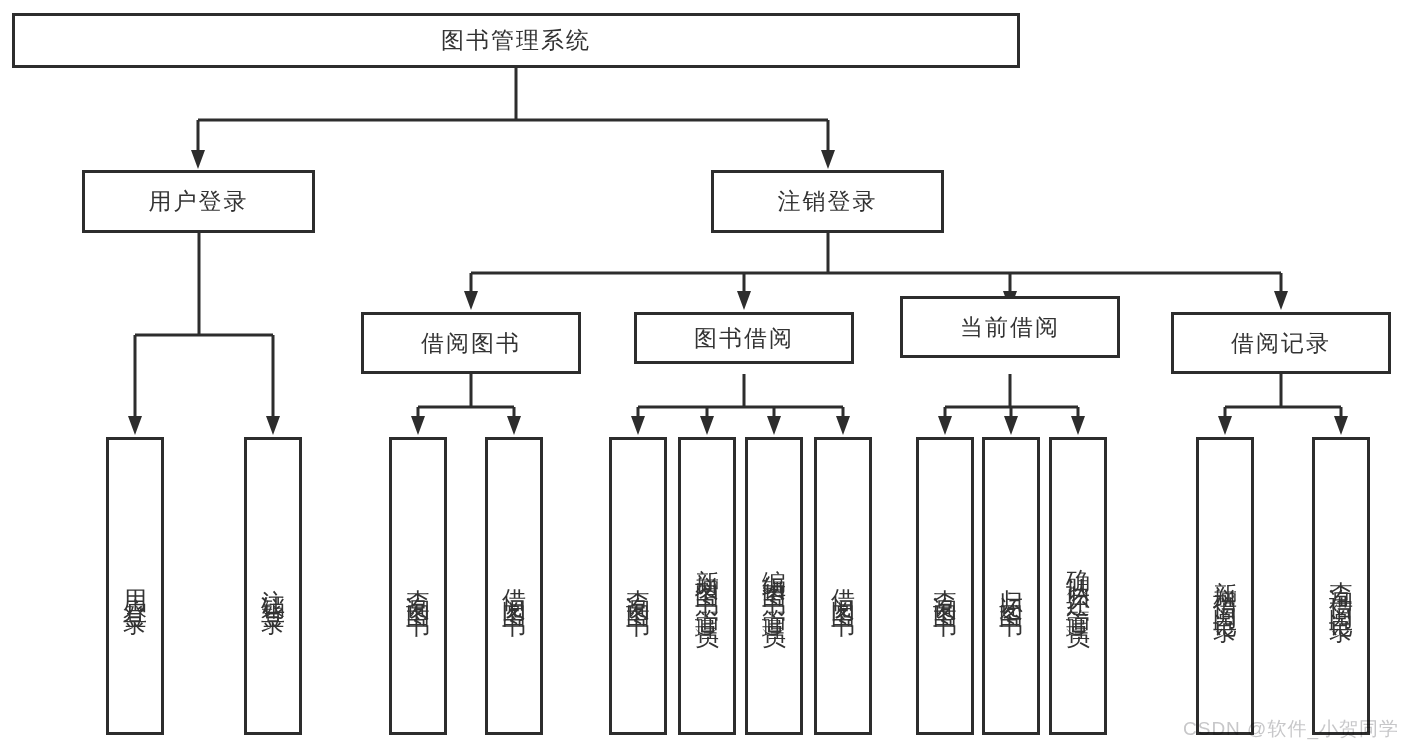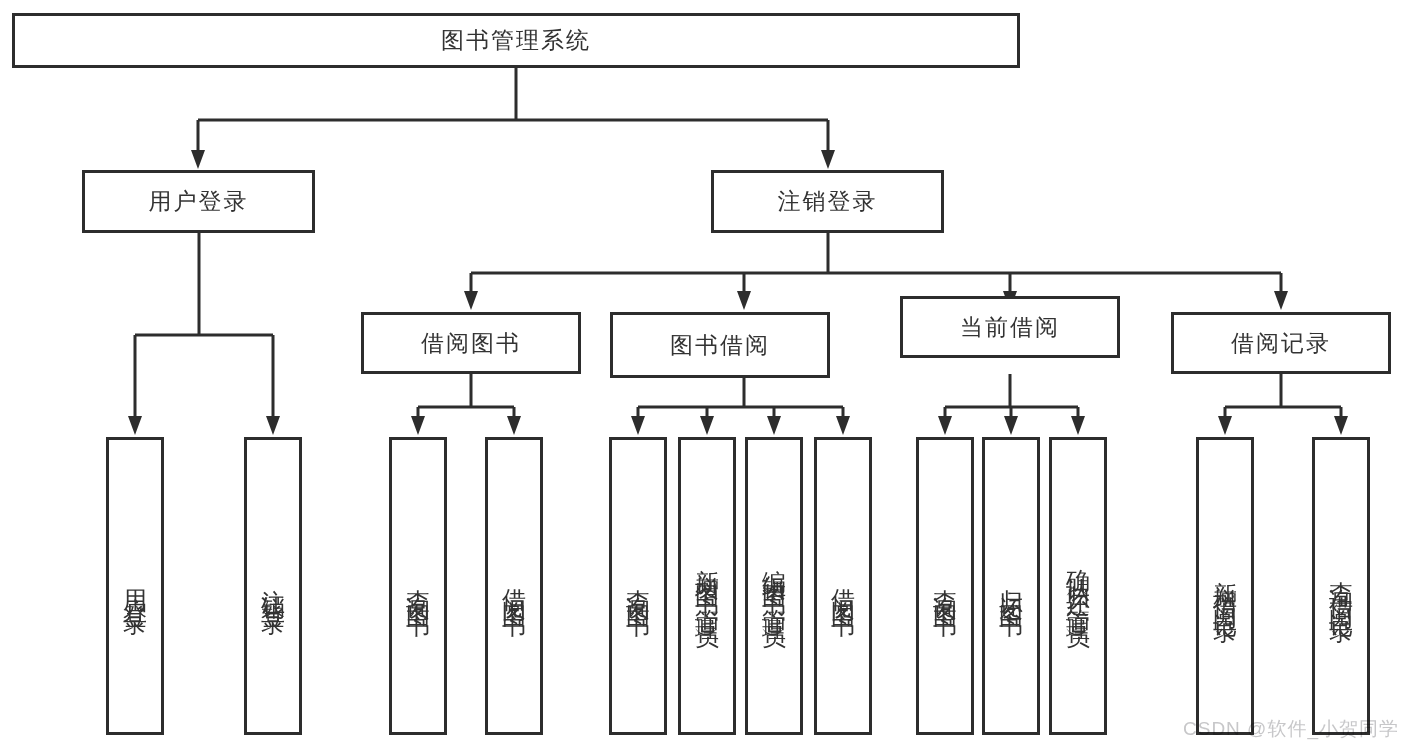--- a/index.html
+++ b/index.html
@@ -86,21 +86,21 @@
   <div class="box" style="left:82px;top:170px;width:233px;height:63px">
     <span class="hlabel">用户登录</span>
   </div>
   <div class="box" style="left:711px;top:170px;width:233px;height:63px">
     <span class="hlabel">注销登录</span>
   </div>
 
   <div class="box" style="left:361px;top:312px;width:220px;height:62px">
     <span class="hlabel">借阅图书</span>
   </div>
-  <div class="box" style="left:610px;top:312px;width:220px;height:66px">
+  <div class="box" style="left:634px;top:312px;width:220px;height:52px">
     <span class="hlabel">图书借阅</span>
   </div>
   <div class="box" style="left:900px;top:296px;width:220px;height:62px">
     <span class="hlabel">当前借阅</span>
   </div>
   <div class="box" style="left:1171px;top:312px;width:220px;height:62px">
     <span class="hlabel">借阅记录</span>
   </div>
 
   <div class="box leaf" style="left:106px;top:437px;width:58px;height:298px">

